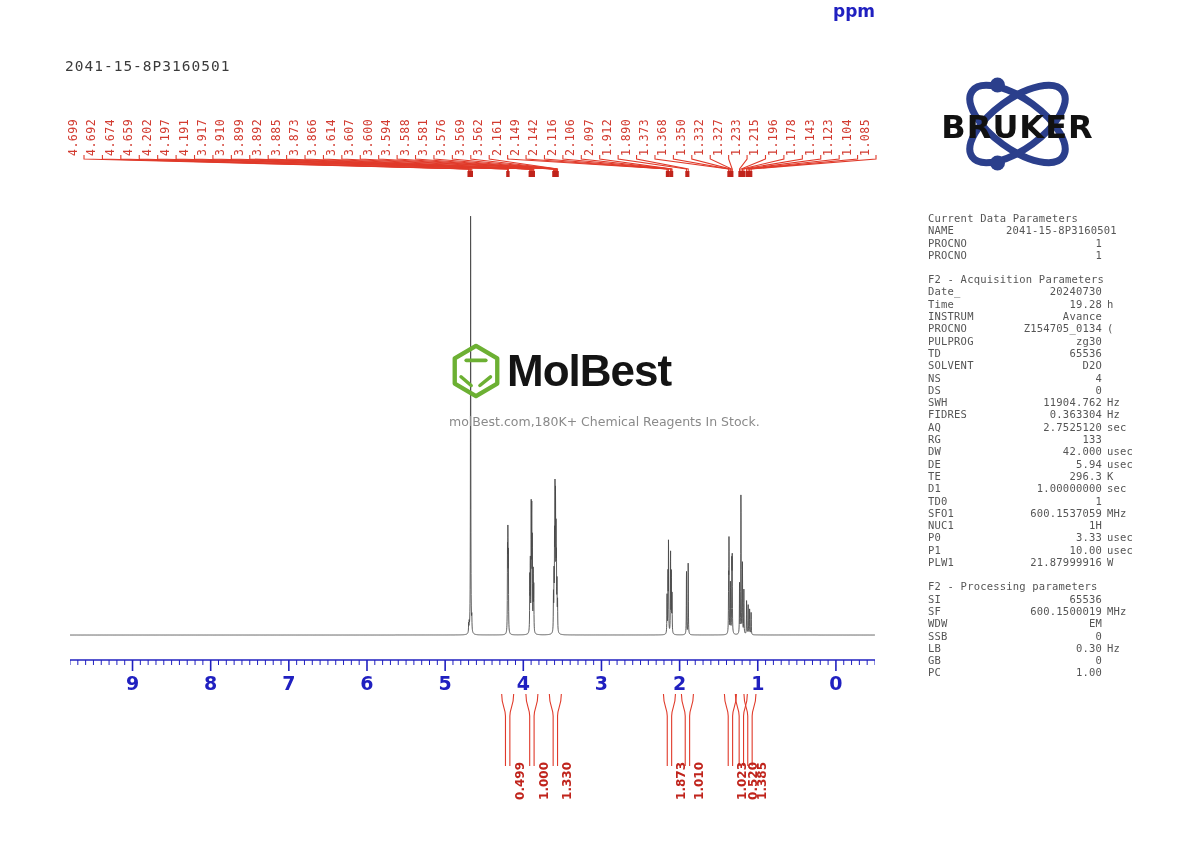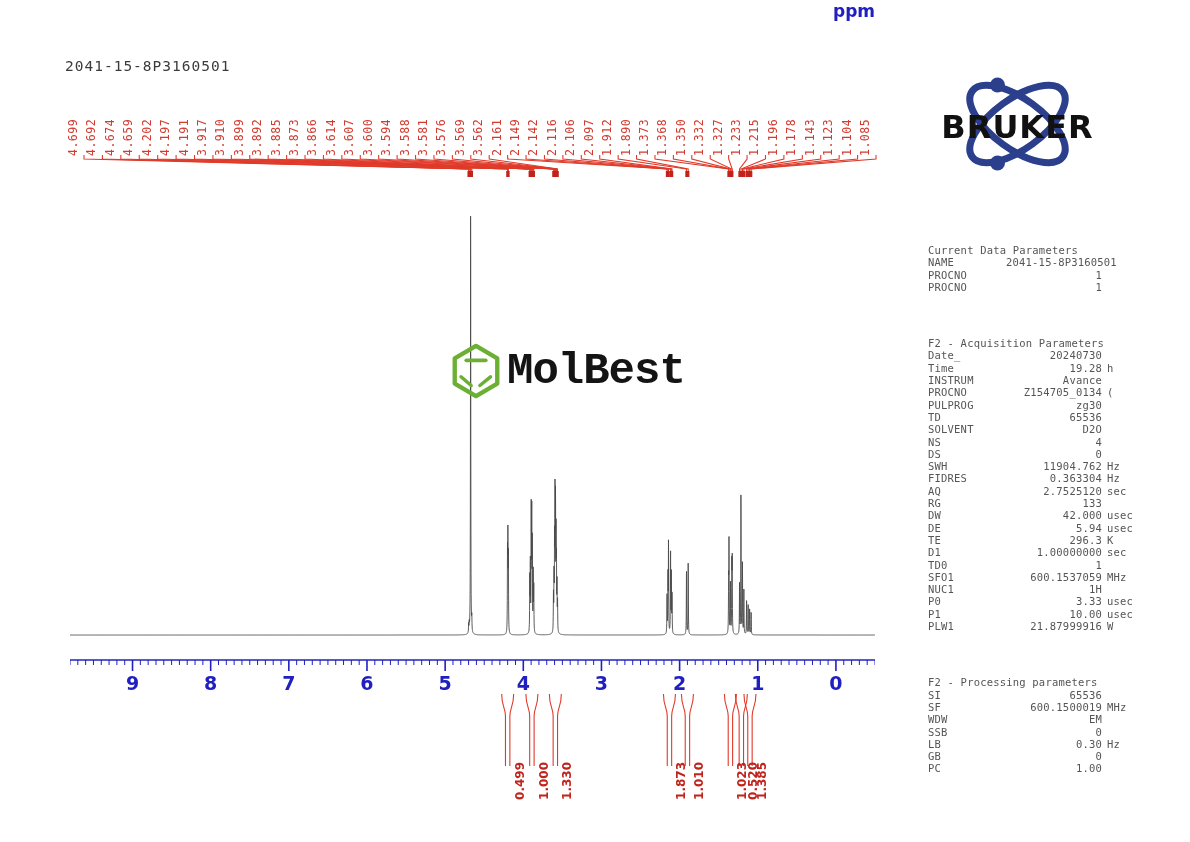--- a/index.html
+++ b/index.html
@@ -40,36 +40,36 @@
   #integral-labels{position:absolute;left:0;top:700px;width:890px;height:80px;}
   .integral-label{position:absolute;top:0;transform-origin:left top;
       transform:rotate(-90deg) translateX(-100%);white-space:nowrap;
       font-size:12px;font-weight:bold;color:#c0241c;
       font-family:"DejaVu Sans",sans-serif;}
 
   
   #param-panel{position:absolute;left:928px;top:212px;width:230px;
       font-family:"DejaVu Sans Mono",monospace;font-size:10.5px;
       color:#555555;line-height:12.3px;letter-spacing:0.2px;}
-  .param-head{white-space:pre;margin-top:32px;}
+  .param-head{white-space:pre;}
   .param-row{display:flex;white-space:pre;}
   .param-key{width:78px;flex:0 0 78px;}
   .param-val{width:96px;flex:0 0 96px;text-align:right;}
   .param-unit{flex:1;padding-left:5px;}
   .param-gap{height:12px;}
 
   
   #bruker-logo{position:absolute;left:920px;top:68px;width:195px;height:112px;}
   #bruker-logo svg{display:block;}
 
   
   #watermark{position:absolute;left:447px;top:342px;width:320px;height:92px;}
   #watermark-mark{position:absolute;left:0;top:0;display:flex;align-items:center;}
   #watermark-hex{width:58px;height:58px;}
-  #watermark-word{font-family:Liberation Mono, monospace;font-weight:bold;
+  #watermark-word{font-family:Liberation Sans, sans-serif;font-weight:bold;
       font-size:44px;color:#141414;letter-spacing:-1px;margin-left:2px;
       line-height:44px;}
   #watermark-tagline{position:absolute;left:2px;top:72px;font-size:12.5px;
       color:#8a8a8a;font-family:"DejaVu Sans",sans-serif;white-space:nowrap;}
 </style>
 </head>
 <body>
 
 <div id="sample-title">2041-15-8P3160501</div>
 
@@ -222,20 +222,21 @@
 <div id="watermark">
   <div id="watermark-mark">
     <svg id="watermark-hex" viewBox="0 0 60 60">
       <polygon points="30,4 52,17 52,43 30,56 8,43 8,17" fill="none" stroke="#6cb033" stroke-width="4.5" stroke-linejoin="round"></polygon>
       <line x1="20" y1="19" x2="40" y2="19" stroke="#6cb033" stroke-width="4" stroke-linecap="round"></line>
       <line x1="14.5" y1="36" x2="25" y2="45" stroke="#6cb033" stroke-width="3.6" stroke-linecap="round"></line>
       <line x1="45" y1="36" x2="34" y2="45" stroke="#6cb033" stroke-width="3.6" stroke-linecap="round"></line>
     </svg>
     <span id="watermark-word">MolBest</span>
   </div>
+  <div id="watermark-tagline">molBest.com,180K+ Chemical Reagents In Stock.</div>
 </div>
 
 <div id="axis">
     <svg width="805" height="22">
       <line x1="0" y1="2" x2="805" y2="2" stroke="#2020c0" stroke-width="1.4"></line>
       <line x1="0" y1="2" x2="0" y2="7" stroke="#2020c0" stroke-width="1"></line>
       <line x1="7.8155339805824955" y1="2" x2="7.8155339805824955" y2="7" stroke="#2020c0" stroke-width="1"></line>
       <line x1="15.631067961164991" y1="2" x2="15.631067961164991" y2="7" stroke="#2020c0" stroke-width="1"></line>
       <line x1="23.44660194174749" y1="2" x2="23.44660194174749" y2="7" stroke="#2020c0" stroke-width="1"></line>
       <line x1="31.262135922329982" y1="2" x2="31.262135922329982" y2="7" stroke="#2020c0" stroke-width="1"></line>

